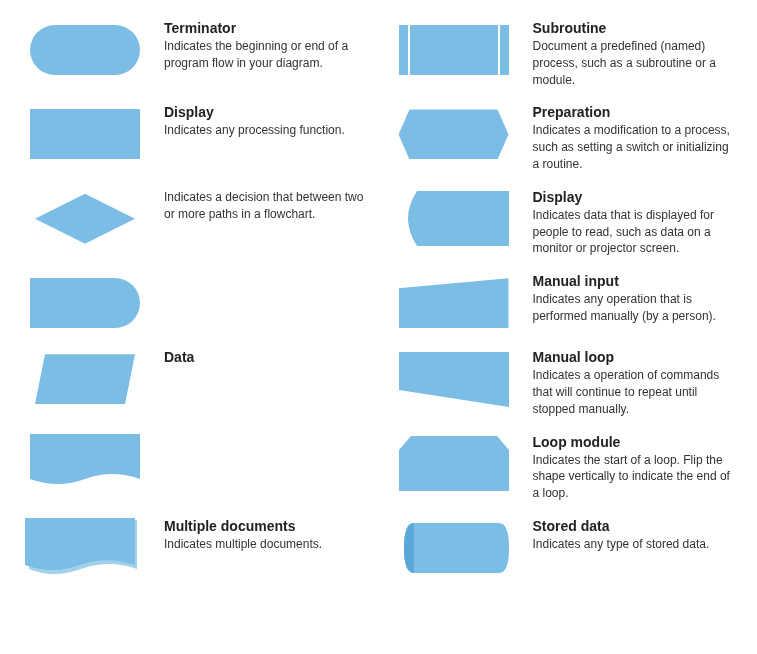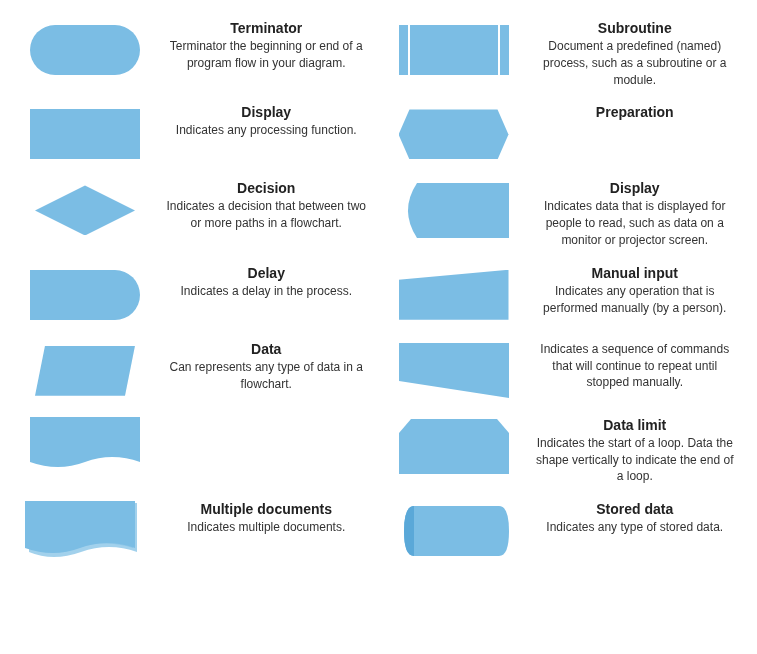--- a/index.html
+++ b/index.html
@@ -9,21 +9,20 @@
       width: 757px;
       min-height: 654px;
       padding: 20px;
       font-size: 13px;
       color: #222;
     }
     .grid {
       display: grid;
       grid-template-columns: 1fr 1fr;
       gap: 10px 20px;
-      text-align: center;
     }
     .item {
       display: flex;
       flex-direction: row;
       align-items: flex-start;
       gap: 14px;
       margin-bottom: 6px;
     }
     .shape-container {
       flex-shrink: 0;
@@ -97,21 +96,21 @@
 <body>
 
 <div class="grid">
 
   <div class="item">
     <div class="shape-container">
       <div class="shape-terminator"></div>
     </div>
     <div class="text-container">
       <div class="shape-title">Terminator</div>
-      <div class="shape-desc">Terminator the beginning or end of a program flow in your diagram.</div>
+      <div class="shape-desc">Indicates the beginning or end of a program flow in your diagram.</div>
     </div>
   </div>
 
   <div class="item">
     <div class="shape-container">
       <svg width="110" height="50">
         <rect x="0" y="0" width="110" height="50" fill="#7BBDE4"></rect>
         <line x1="10" y1="0" x2="10" y2="50" stroke="#fff" stroke-width="2"></line>
         <line x1="100" y1="0" x2="100" y2="50" stroke="#fff" stroke-width="2"></line>
       </svg>
@@ -131,103 +130,99 @@
       <div class="shape-desc">Indicates any processing function.</div>
     </div>
   </div>
 
   <div class="item">
     <div class="shape-container">
       <div class="shape-preparation"></div>
     </div>
     <div class="text-container">
       <div class="shape-title">Preparation</div>
+      <div class="shape-desc">Indicates a modification to a process, such as setting a switch or initializing a routine.</div>
     </div>
   </div>
 
   <div class="item">
     <div class="shape-container">
       <div class="shape-decision"></div>
     </div>
     <div class="text-container">
-      <div class="shape-title">Decision</div>
       <div class="shape-desc">Indicates a decision that between two or more paths in a flowchart.</div>
     </div>
   </div>
 
   <div class="item">
     <div class="shape-container">
       <svg width="110" height="55">
         <path d="M 18,0 L 110,0 Q 110,27.5 110,27.5 Q 110,55 110,55 L 18,55 Q 0,27.5 18,0 Z" fill="#7BBDE4"></path>
       </svg>
     </div>
     <div class="text-container">
       <div class="shape-title">Display</div>
       <div class="shape-desc">Indicates data that is displayed for people to read, such as data on a monitor or projector screen.</div>
     </div>
   </div>
 
   <div class="item">
     <div class="shape-container">
       <div class="shape-delay"></div>
     </div>
-    <div class="text-container">
-      <div class="shape-title">Delay</div>
-      <div class="shape-desc">Indicates a delay in the process.</div>
-    </div>
   </div>
 
   <div class="item">
     <div class="shape-container">
       <div class="shape-manual-input"></div>
     </div>
     <div class="text-container">
       <div class="shape-title">Manual input</div>
       <div class="shape-desc">Indicates any operation that is performed manually (by a person).</div>
     </div>
   </div>
 
   <div class="item">
     <div class="shape-container">
       <div class="shape-data"></div>
     </div>
     <div class="text-container">
       <div class="shape-title">Data</div>
-      <div class="shape-desc">Can represents any type of data in a flowchart.</div>
     </div>
   </div>
 
   <div class="item">
     <div class="shape-container">
       <svg width="110" height="55">
         <path d="M 0,0 L 110,0 L 110,55 L 0,38 Z" fill="#7BBDE4"></path>
       </svg>
     </div>
     <div class="text-container">
-      <div class="shape-desc">Indicates a sequence of commands that will continue to repeat until stopped manually.</div>
+      <div class="shape-title">Manual loop</div>
+      <div class="shape-desc">Indicates a operation of commands that will continue to repeat until stopped manually.</div>
     </div>
   </div>
 
   <div class="item">
     <div class="shape-container">
       <svg width="110" height="60">
         <path d="M 0,0 L 110,0 L 110,45 Q 82,35 55,45 Q 28,55 0,45 Z" fill="#7BBDE4"></path>
       </svg>
     </div>
   </div>
 
   <div class="item">
     <div class="shape-container">
       <svg width="110" height="55">
         <path d="M 12,0 L 98,0 L 110,14 L 110,55 L 0,55 L 0,14 Z" fill="#7BBDE4"></path>
       </svg>
     </div>
     <div class="text-container">
-      <div class="shape-title">Data limit</div>
-      <div class="shape-desc">Indicates the start of a loop. Data the shape vertically to indicate the end of a loop.</div>
+      <div class="shape-title">Loop module</div>
+      <div class="shape-desc">Indicates the start of a loop. Flip the shape vertically to indicate the end of a loop.</div>
     </div>
   </div>
 
   <div class="item">
     <div class="shape-container">
       <svg width="120" height="65">
 
         <path d="M 8,4 L 108,4 L 108,47 Q 80,38 53,47 Q 26,56 8,47 Z" fill="#7BBDE4" opacity="0.5"></path>
 
         <path d="M 4,2 L 112,2 L 112,51 Q 84,41 56,51 Q 28,61 4,51 Z" fill="#7BBDE4" opacity="0.7"></path>

